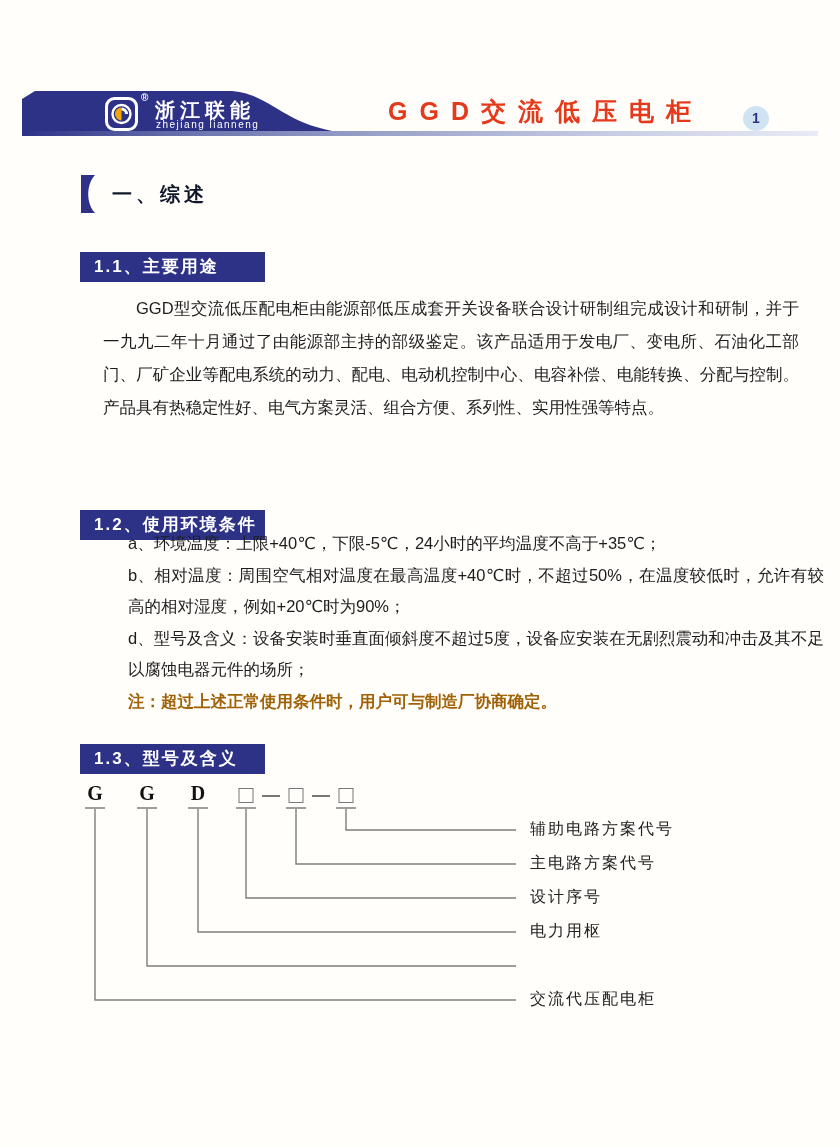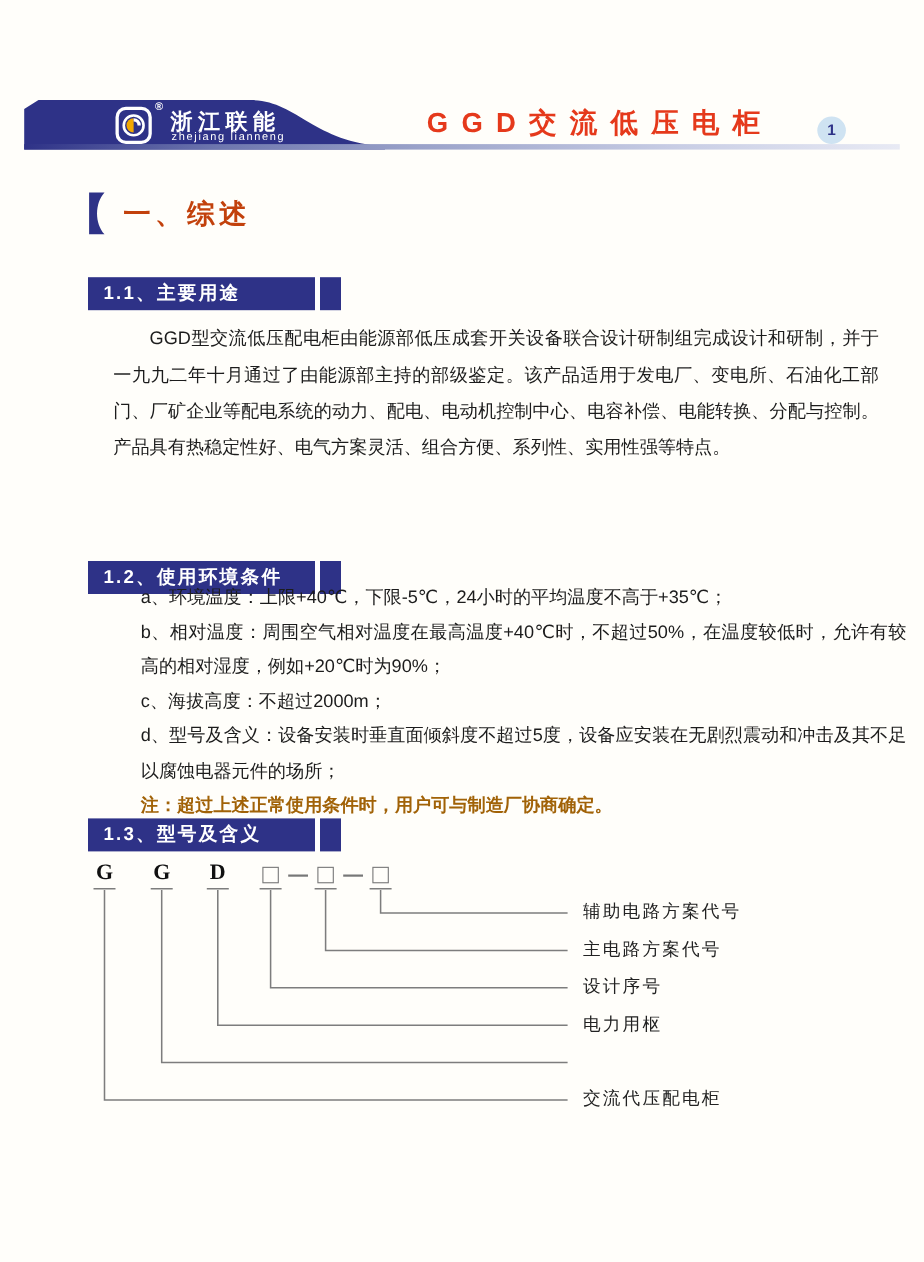--- a/index.html
+++ b/index.html
@@ -24,25 +24,25 @@
     font-size:25px; font-weight:bold; letter-spacing:12px; white-space:nowrap;
   }
   .page-num {
     position:absolute; left:743px; top:106px; width:26px; height:25px;
     border-radius:50%; background:#cfe3f2; color:#2e3287;
     font-size:14px; font-weight:bold; text-align:center; line-height:25px;
   }
 
   
   .sec-head { position:absolute; left:80px; top:174px; display:flex; align-items:center; gap:16px; }
-  .sec-head .txt { color:#c2410c; font-size:25px; font-weight:bold; letter-spacing:4px; }
+  .sec-head .txt { color:#0f172a; font-size:20px; font-weight:bold; letter-spacing:4px; }
 
   
   .bar {
-    position:absolute; left:80px; width:230px; height:30px; box-sizing:border-box;
+    position:absolute; left:80px; width:185px; height:30px; box-sizing:border-box;
     padding-left:14px; color:#fff; font-size:17px; font-weight:bold; line-height:30px;
     letter-spacing:2px; white-space:nowrap;
     background:linear-gradient(to right,#2e3287 0,#2e3287 206px,#ffffff 206px,#ffffff 211px,#2e3287 211px,#2e3287 100%);
   }
   .bar11 { top:252px; } .bar12 { top:510px; } .bar13 { top:744px; }
 
   
   .body-block { position:absolute; left:80px; width:696px; color:#1c1c1c; font-size:16.5px; }
   .blk11 { top:292px; line-height:33px;margin-left:23px; }
   .blk11 p { margin:0; text-indent:2em; text-align:justify; }
@@ -94,21 +94,20 @@
 
   <div class="bar bar11">1.1、主要用途</div>
   <div class="body-block blk11">
     <p>GGD型交流低压配电柜由能源部低压成套开关设备联合设计研制组完成设计和研制，并于一九九二年十月通过了由能源部主持的部级鉴定。该产品适用于发电厂、变电所、石油化工部门、厂矿企业等配电系统的动力、配电、电动机控制中心、电容补偿、电能转换、分配与控制。产品具有热稳定性好、电气方案灵活、组合方便、系列性、实用性强等特点。</p>
   </div>
 
   <div class="bar bar12">1.2、使用环境条件</div>
   <div class="body-block blk12">
     <p>a、环境温度：上限+40℃，下限-5℃，24小时的平均温度不高于+35℃；</p>
     <p>b、相对温度：周围空气相对温度在最高温度+40℃时，不超过50%，在温度较低时，允许有较高的相对湿度，例如+20℃时为90%；</p>
-    <p>c、海拔高度：不超过2000m；</p>
     <p>d、型号及含义：设备安装时垂直面倾斜度不超过5度，设备应安装在无剧烈震动和冲击及其不足以腐蚀电器元件的场所；</p>
     <p class="note">注：超过上述正常使用条件时，用户可与制造厂协商确定。</p>
   </div>
 
   <div class="bar bar13">1.3、型号及含义</div>
 
   <div class="diagram">
 
     <svg class="dlines" viewBox="0 0 740 250" aria-hidden="true">
       <g stroke="#7d7d7d" stroke-width="1.4" fill="none">

